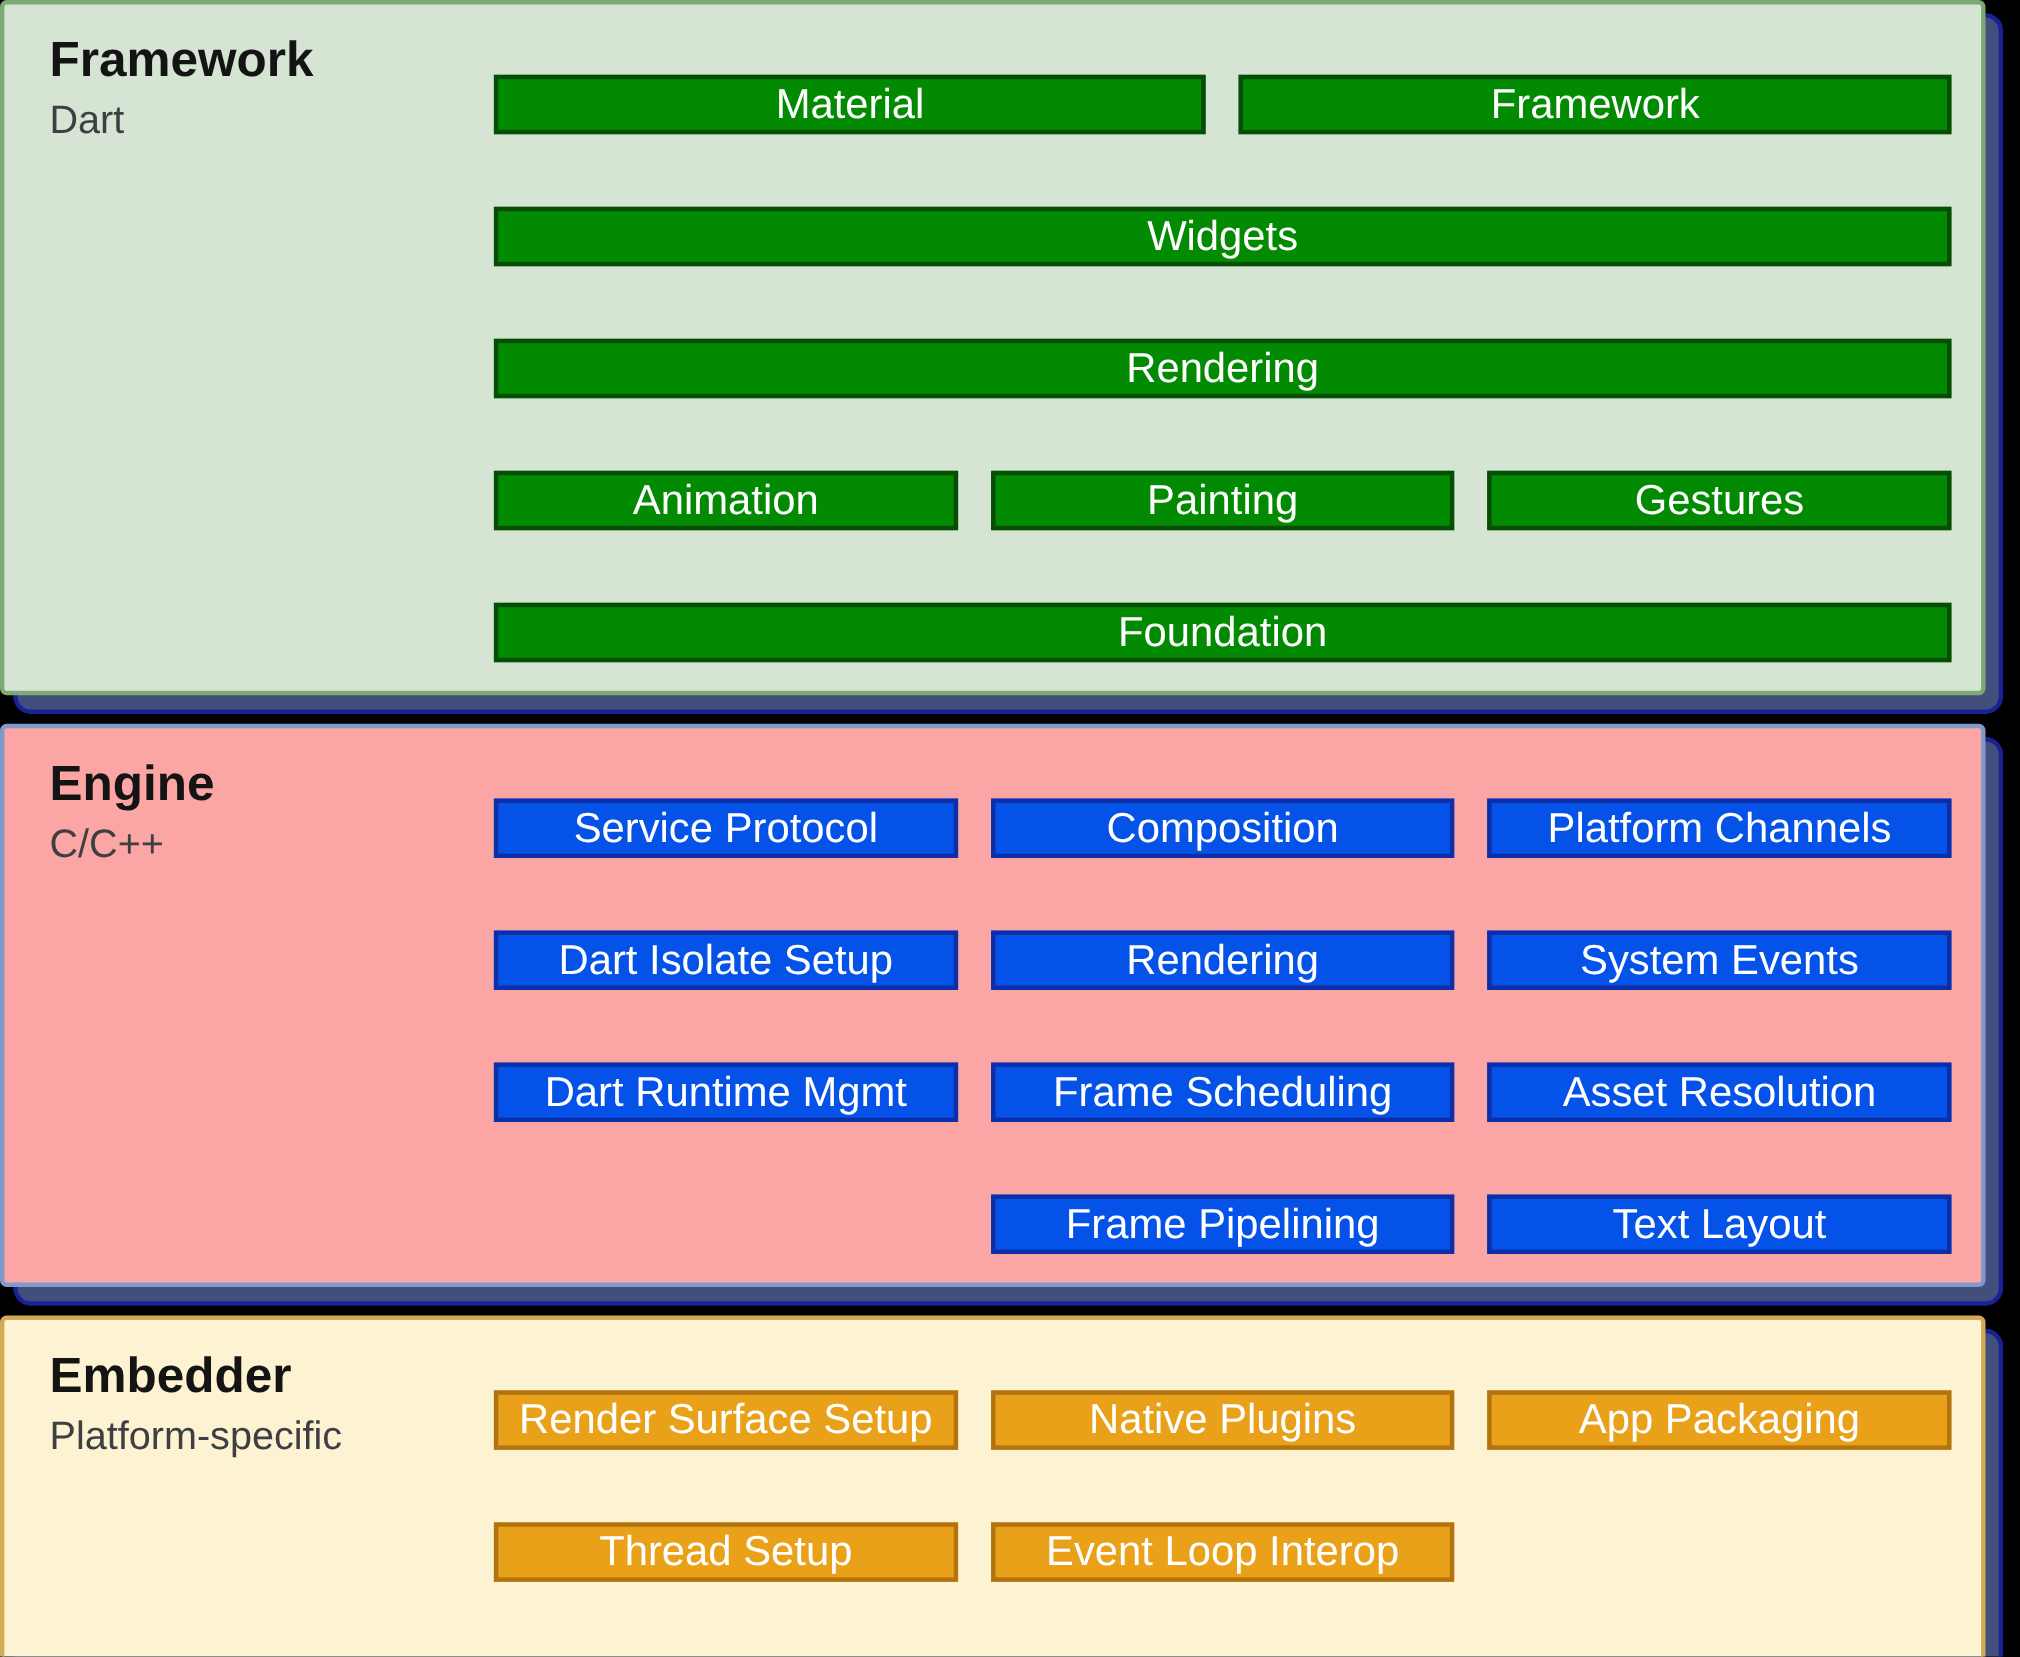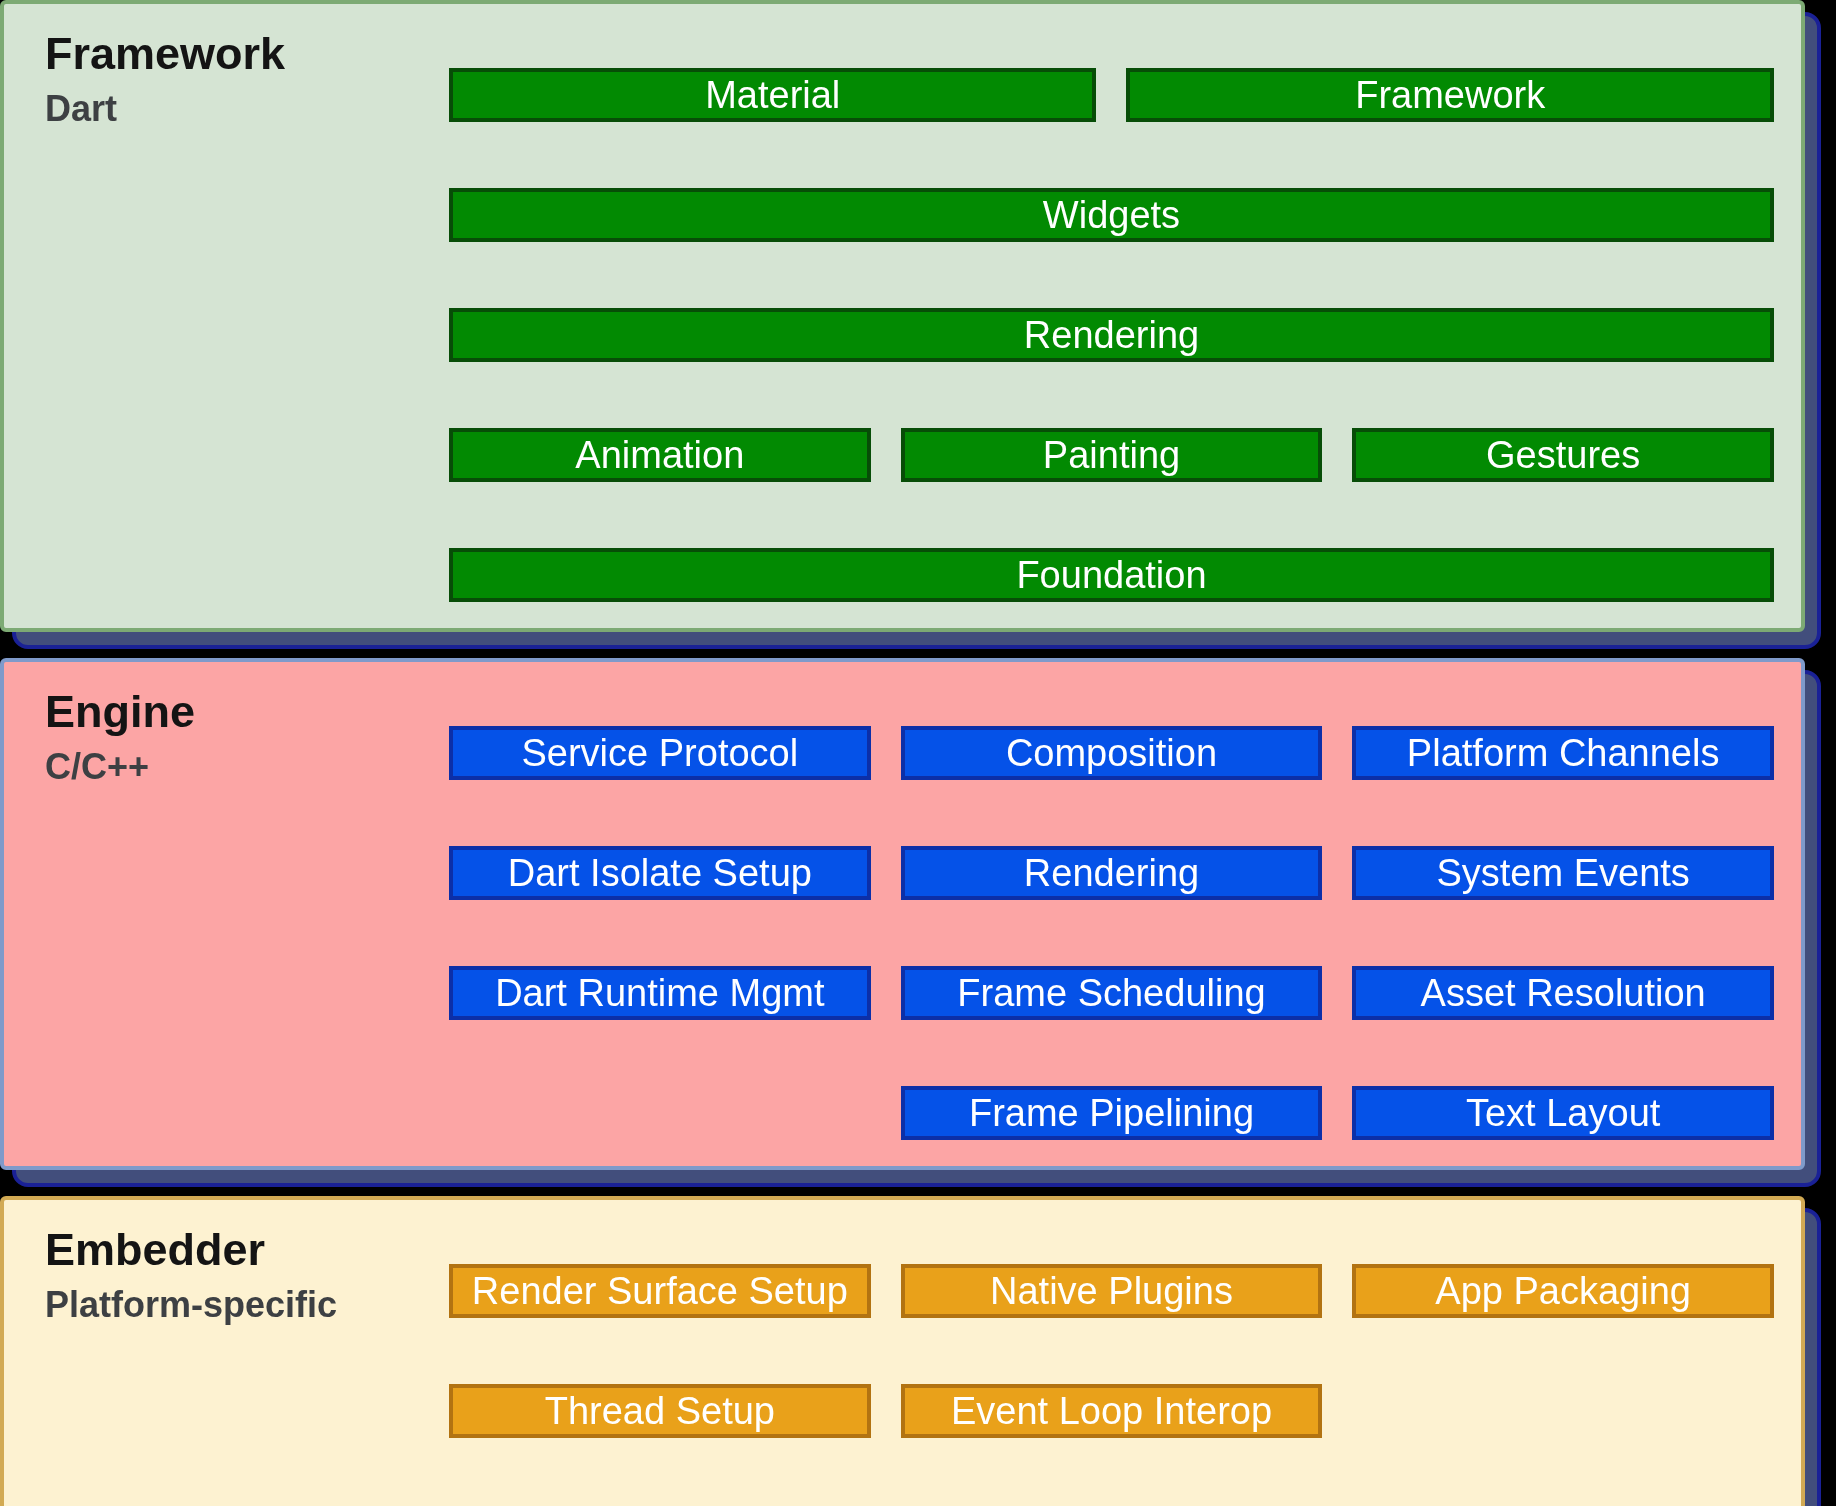--- a/index.html
+++ b/index.html
@@ -42,21 +42,21 @@
   .layer-title{
     margin:0;
     font-size:45px;
     font-weight:700;
     color:#141414;
     line-height:1.25;
   }
   .layer-subtitle{
     margin:4px 0 0 0;
     font-size:36px;
-    font-weight:700;
+    font-weight:400;
     color:#3d4043;
     line-height:1.3;
   }
   .grid{
     flex:1;
     margin:28px 27px 0 0;
     display:grid;
     grid-template-columns:repeat(6,1fr);
     grid-auto-rows:90px;
     gap:30px 30px;

